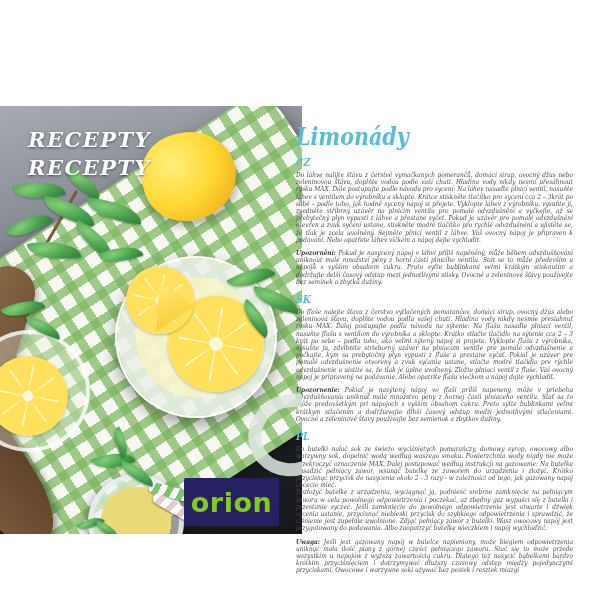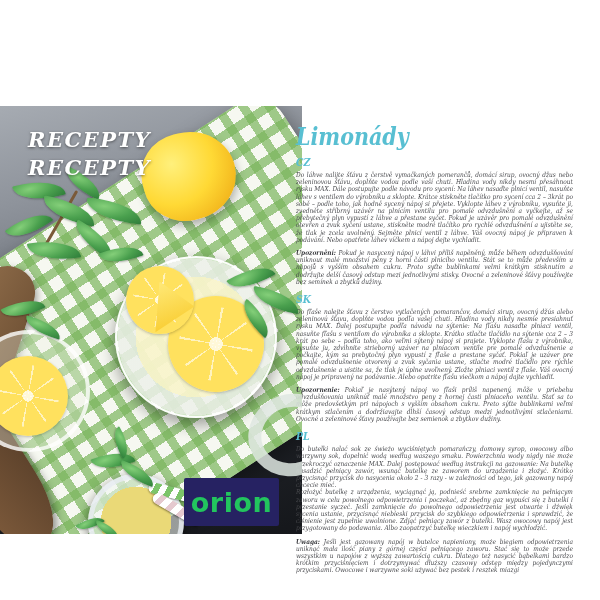--- a/index.html
+++ b/index.html
@@ -49,21 +49,21 @@
   .wood.a{left:-34px;top:158px;width:54px;height:150px;transform:rotate(18deg);border-radius:26px;
           background:linear-gradient(100deg,#8d6b49,#6d4f33);}
   .wood.b{left:-30px;top:298px;width:64px;height:150px;transform:rotate(-32deg);border-radius:30px 30px 42% 42%;
           background:linear-gradient(80deg,#7d5a3b,#5a402a);}
   .photo-heading{position:absolute;left:28px;top:20px;z-index:5;color:#ffffff;
           font-style:italic;font-weight:bold;font-size:21px;line-height:1.35;letter-spacing:1.5px;
           text-shadow:0 1px 3px rgba(0,0,0,.5);}
   .logo{position:absolute;left:184px;top:372px;width:95px;height:48px;z-index:6;background:#262262;
         display:flex;align-items:center;justify-content:center;border-radius:2px;}
   .logo span{font-family:"DejaVu Sans","Liberation Sans",sans-serif;font-weight:bold;
-        font-size:27px;color:#22c55e;letter-spacing:.5px;}
+        font-size:27px;color:#84cc16;letter-spacing:.5px;}
 
   
   .article{position:absolute;left:296px;top:79px;width:280px;}
   .article-inner{width:322px;transform:scaleX(.86);transform-origin:0 0;}
   h1.title{margin:0 0 7px 0;font-size:24px;line-height:1;color:#58bfd2;font-style:italic;font-weight:bold;}
   h2.code{margin:7px 0 3px 0;font-size:11px;color:#58bfd2;font-style:italic;font-weight:bold;}
   .article p{margin:0;font-size:6.8px;line-height:1.06;text-align:justify;color:#47484c;font-style:italic;}
   .article p.warn{margin-top:6px;}
   .article p b{color:#3d3e42;}
 </style>

